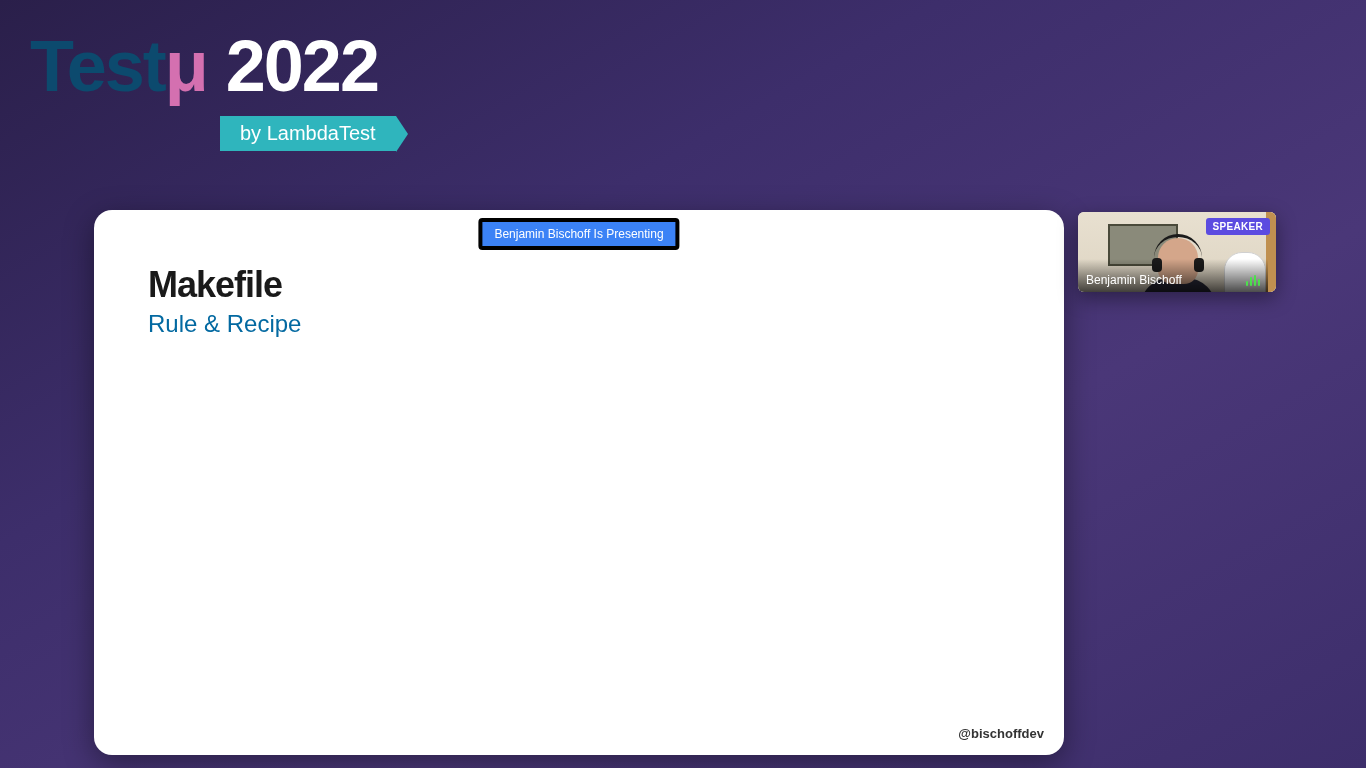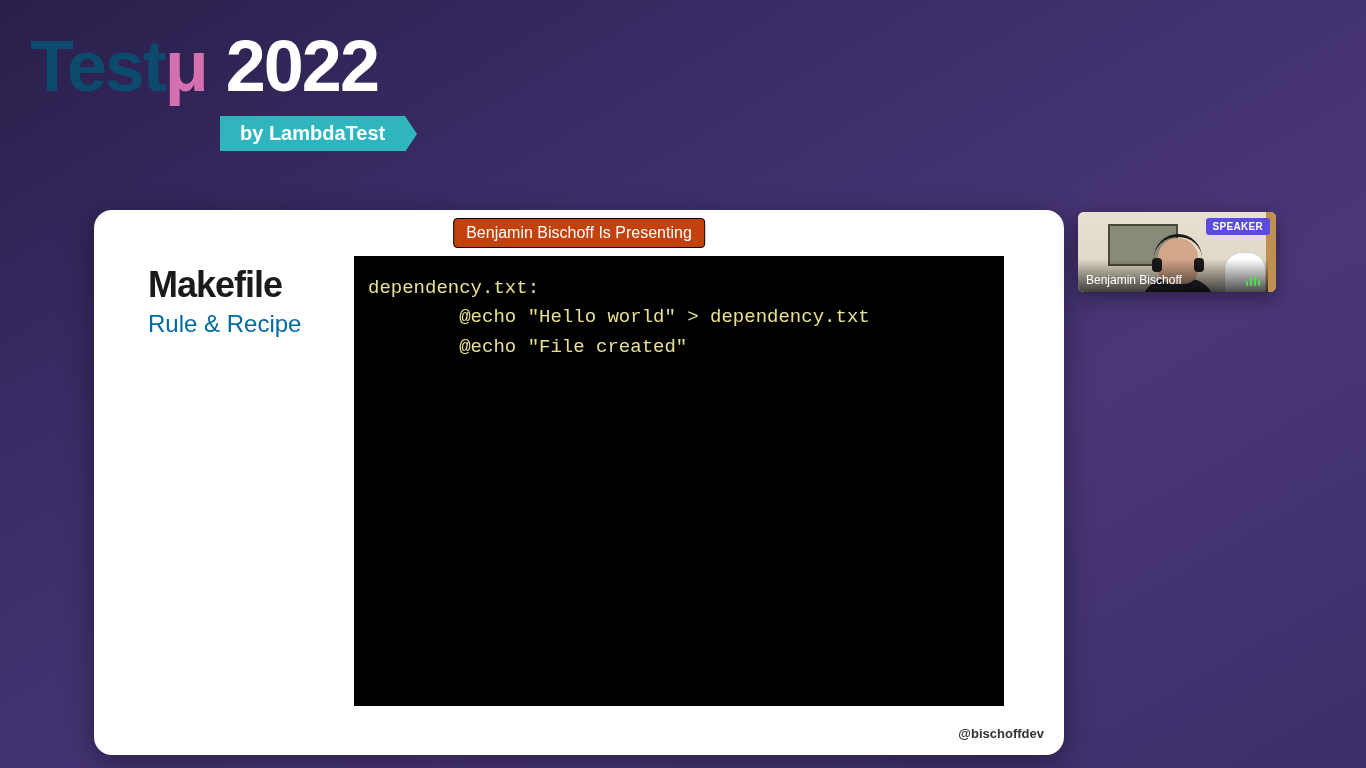--- a/index.html
+++ b/index.html
@@ -24,21 +24,21 @@
       line-height: 1;
     }
     .logo-test { color: #0c4a6e; }
     .logo-mu { color: #d470b0; }
     .logo-year { color: #ffffff; margin-left: 19px; font-weight: 800; }
     .logo-sub {
       display: inline-block;
       background: #2fb5bd;
       color: #ffffff;
       font-size: 20px;
-      font-weight: 700;
+      font-weight: 400;
       padding: 6px 20px;
       margin-top: 14px;
       margin-left: 190px;
       position: relative;
     }
     .logo-sub::after {
       content: "";
       position: absolute;
       right: -12px;
       top: 0;
@@ -56,27 +56,27 @@
       background: #ffffff;
       border-radius: 18px;
       box-shadow: 0 8px 30px rgba(0,0,0,0.4);
     }
 
     .presenting-pill {
       position: absolute;
       top: 8px;
       left: 50%;
       transform: translateX(-50%);
-      background: #c2410c;
-      color: #ffffff;
-      font-size: 16px;
+      background: #3b82f6;
+      color: #ffffff;
+      font-size: 12px;
       font-weight: 500;
       padding: 5px 12px;
       border-radius: 4px;
-      border: 1px solid #000000;
+      border: 4px solid #000000;
     }
 
     .slide-left {
       position: absolute;
       left: 54px;
       top: 54px;
     }
     .slide-heading {
       font-size: 36px;
       font-weight: 600;
@@ -250,23 +250,20 @@
 </div>
 
 <div class="slide-card">
   <div class="presenting-pill">Benjamin Bischoff Is Presenting</div>
 
   <div class="slide-left">
     <div class="slide-heading">Makefile</div>
     <div class="slide-subheading">Rule &amp; Recipe</div>
   </div>
 
-  <div class="code-block">dependency.txt:
-        @echo "Hello world" &gt; dependency.txt
-        @echo "File created"</div>
 
   <div class="footer-handle">@bischoffdev</div>
 </div>
 
 <div class="webcam-tile">
   <div class="webcam-scene">
     <div class="webcam-frameinwall"></div>
     <div class="webcam-door"></div>
     <div class="webcam-chair"></div>
     <div class="webcam-person-body"></div>

